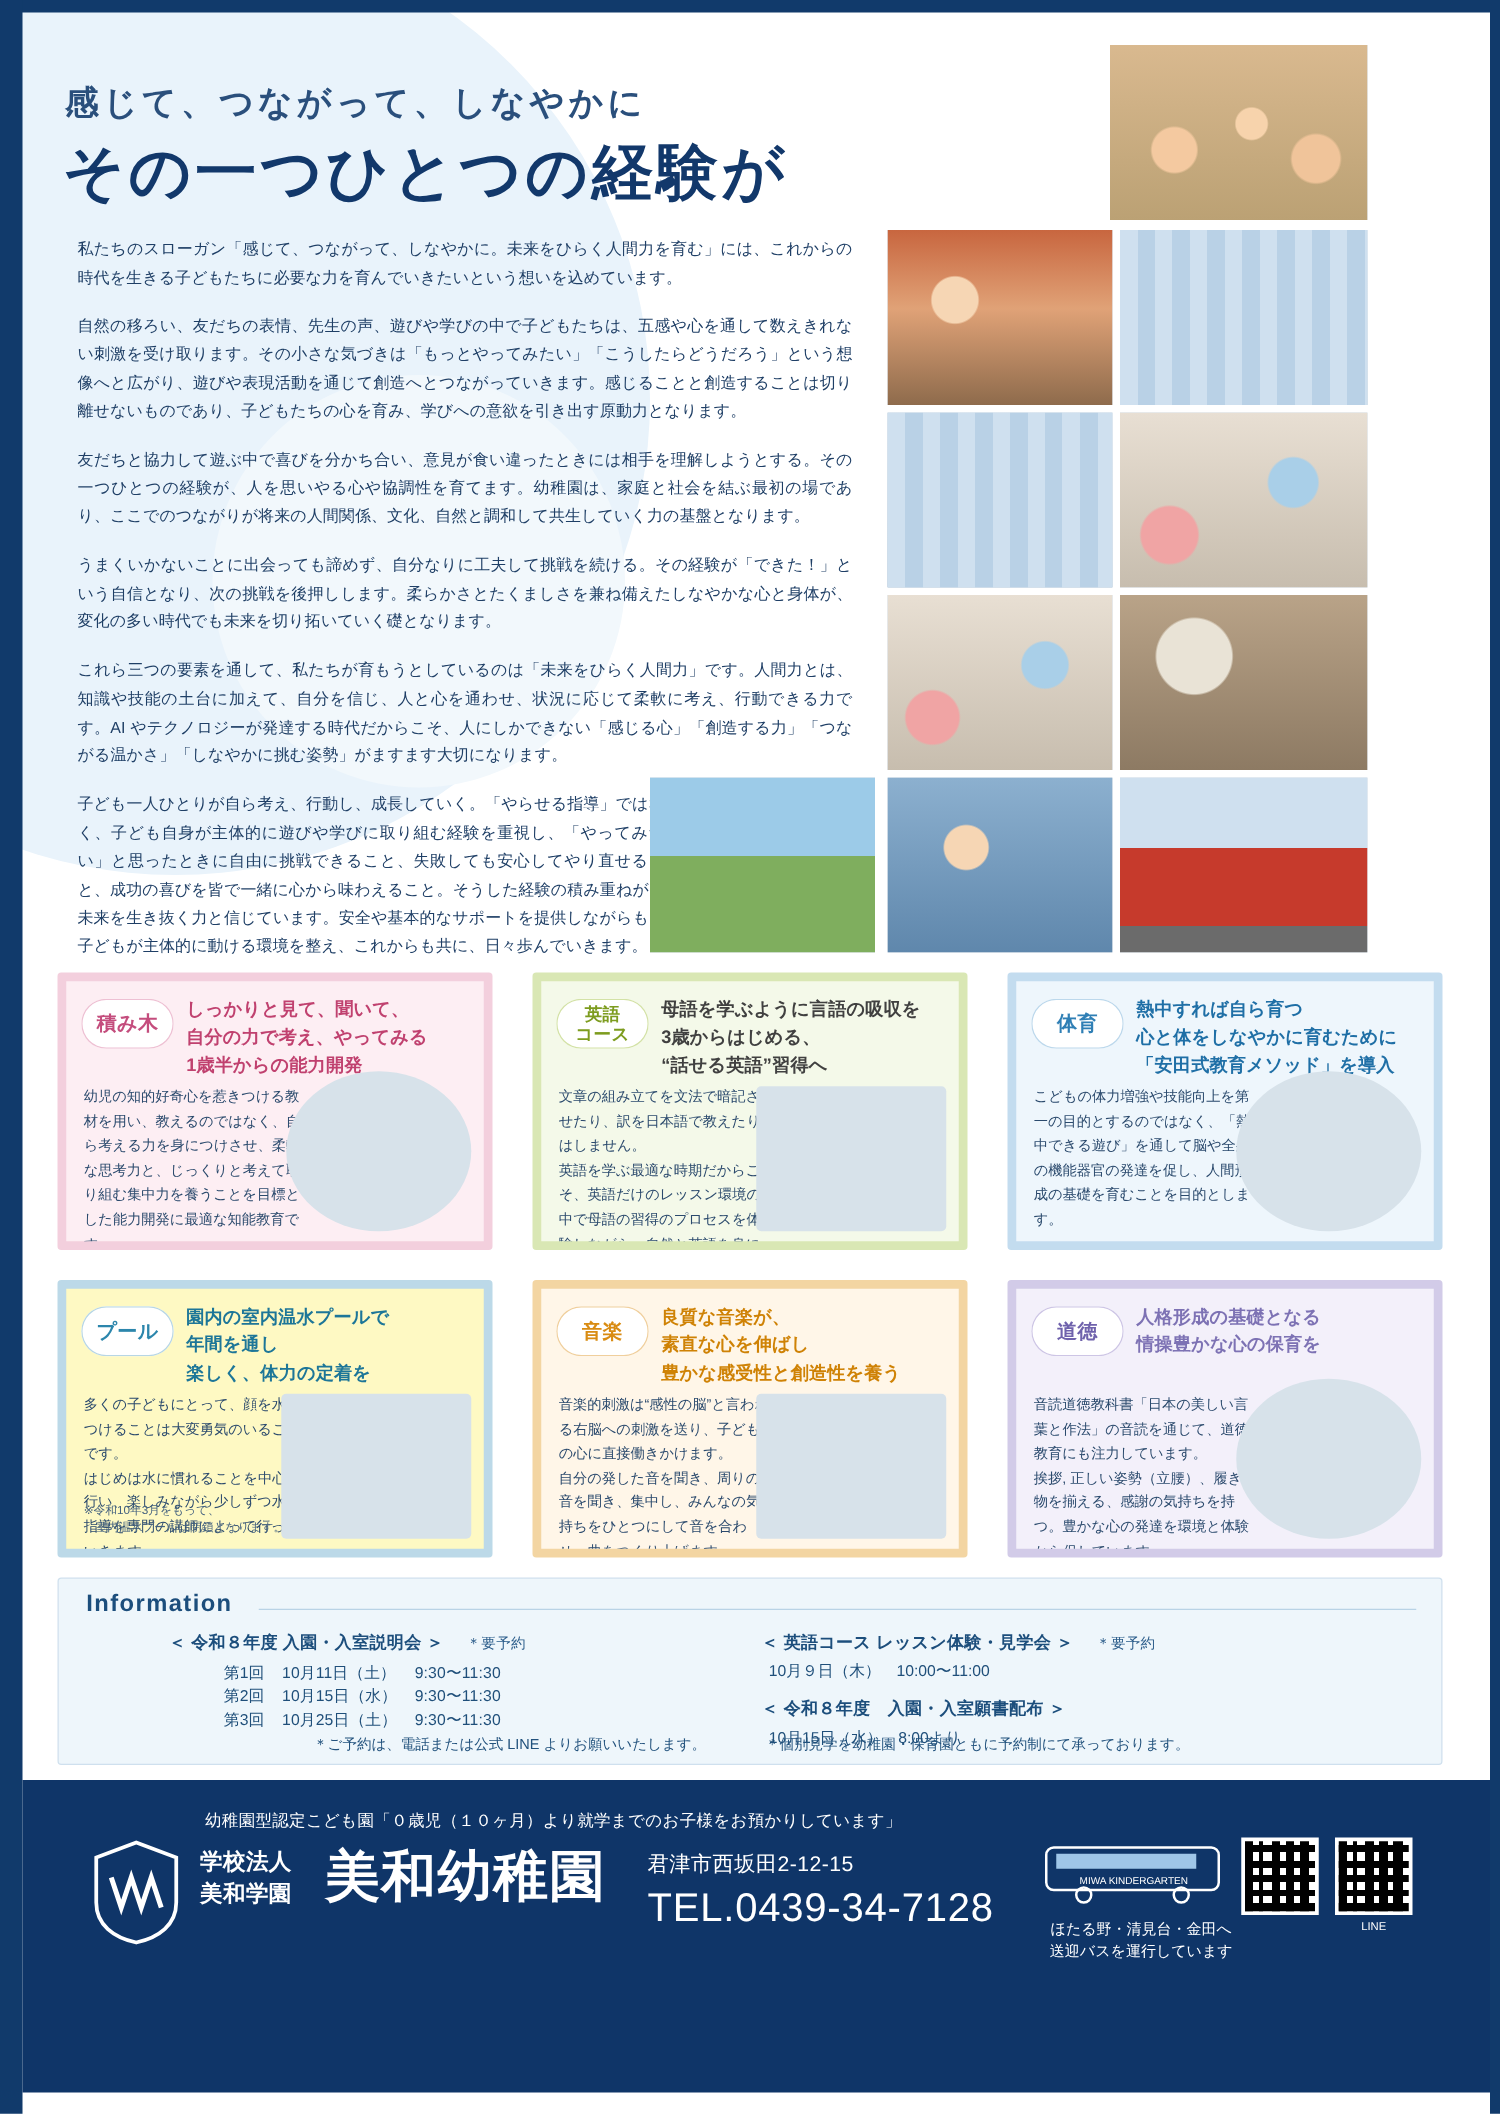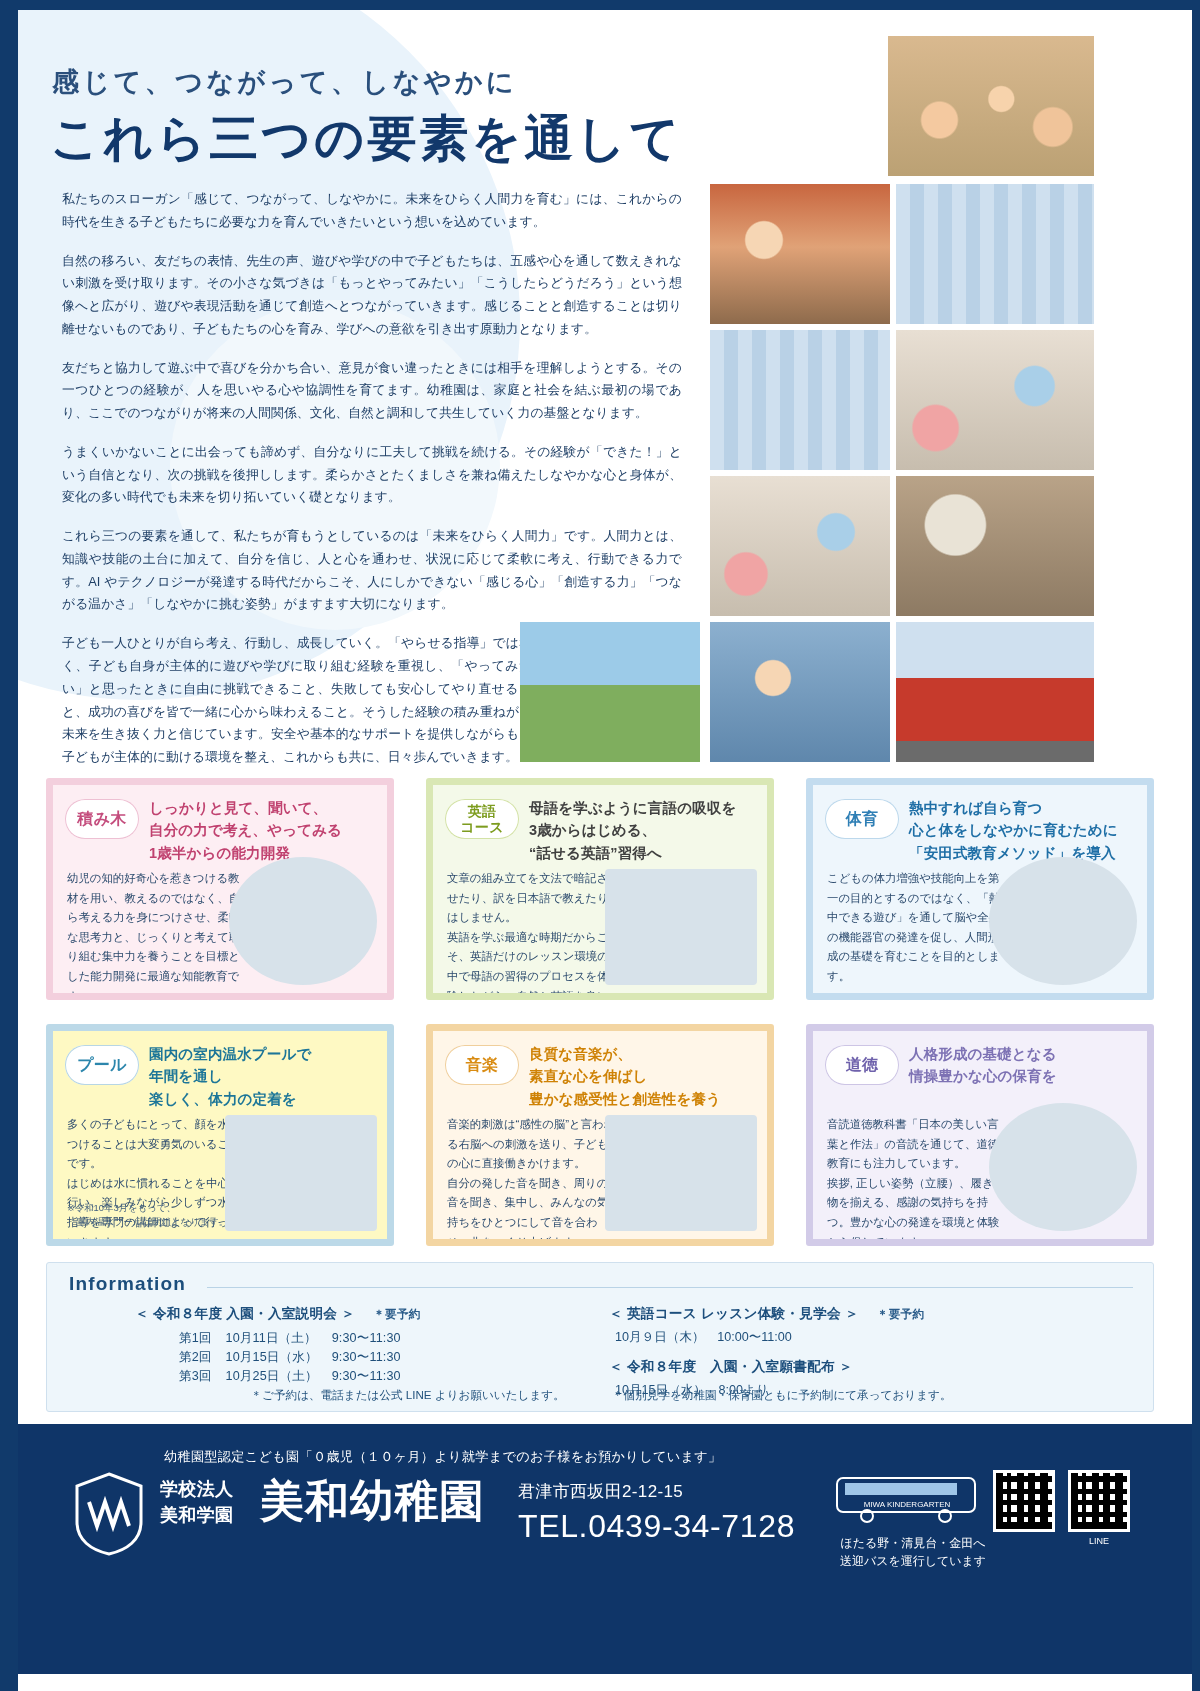--- a/index.html
+++ b/index.html
@@ -126,21 +126,21 @@
     background:#eef6fb; border:1px solid #cfe0ee; border-radius:3px;
   }
   .info .ttl {
     position:absolute; left:22px; top:10px; font-size:19px; letter-spacing:.06em;
     color:#1c4e7c; font-weight:700;
   }
   .info .rule { position:absolute; left:160px; top:24px; width:926px; height:1px; background:#b9d3e6; }
   .info .colL { position:absolute; left:88px; top:42px; width:470px; }
   .info .colR { position:absolute; left:562px; top:42px; width:520px; }
   .info h4 { margin:0 0 6px 0; font-size:13.6px; font-weight:700; color:#1c4e7c; letter-spacing:.02em; }
-  .info .need { font-size:11.6px; color:#2a5c8a; font-weight:700; margin-left:14px; }
+  .info .need { font-size:11.6px; color:#2a5c8a; font-weight:400; margin-left:14px; }
   .info table { border-collapse:collapse; margin:0 0 4px 22px; }
   .info td { font-size:12.6px; color:#1f4f7a; padding:1px 0; letter-spacing:.01em; }
   .info td.r { padding-left:14px; }
   .info td.t { padding-left:22px; }
   .info .line { font-size:12.6px; color:#1f4f7a; margin:0 0 12px 6px; }
   .info .foot {
     position:absolute; left:0; bottom:8px; width:1108px; text-align:center;
     font-size:11.6px; color:#22527d;
   }
   .info .foot span { margin:0 22px; }
@@ -234,21 +234,21 @@
 
 <div class="page">
   <div class="deco-circle"></div>
   <div class="deco-circle2"></div>
   <div class="topbar"></div>
   <div class="leftbar"></div>
   <div class="rightbar"></div>
 
   <div class="hero">
     <div class="slogan">感じて、つながって、しなやかに</div>
-    <h1 class="headline">これら三つの要素を通して</h1>
+    <h1 class="headline">その一つひとつの経験が</h1>
   </div>
 
   <div class="copy">
     <p>私たちのスローガン「感じて、つながって、しなやかに。未来をひらく人間力を育む」には、これからの時代を生きる子どもたちに必要な力を育んでいきたいという想いを込めています。</p>
     <p>自然の移ろい、友だちの表情、先生の声、遊びや学びの中で子どもたちは、五感や心を通して数えきれない刺激を受け取ります。その小さな気づきは「もっとやってみたい」「こうしたらどうだろう」という想像へと広がり、遊びや表現活動を通じて創造へとつながっていきます。感じることと創造することは切り離せないものであり、子どもたちの心を育み、学びへの意欲を引き出す原動力となります。</p>
     <p>友だちと協力して遊ぶ中で喜びを分かち合い、意見が食い違ったときには相手を理解しようとする。その一つひとつの経験が、人を思いやる心や協調性を育てます。幼稚園は、家庭と社会を結ぶ最初の場であり、ここでのつながりが将来の人間関係、文化、自然と調和して共生していく力の基盤となります。</p>
     <p>うまくいかないことに出会っても諦めず、自分なりに工夫して挑戦を続ける。その経験が「できた！」という自信となり、次の挑戦を後押しします。柔らかさとたくましさを兼ね備えたしなやかな心と身体が、変化の多い時代でも未来を切り拓いていく礎となります。</p>
     <p>これら三つの要素を通して、私たちが育もうとしているのは「未来をひらく人間力」です。人間力とは、知識や技能の土台に加えて、自分を信じ、人と心を通わせ、状況に応じて柔軟に考え、行動できる力です。AI やテクノロジーが発達する時代だからこそ、人にしかできない「感じる心」「創造する力」「つながる温かさ」「しなやかに挑む姿勢」がますます大切になります。</p>
     <p class="last">子ども一人ひとりが自ら考え、行動し、成長していく。「やらせる指導」ではなく、子ども自身が主体的に遊びや学びに取り組む経験を重視し、「やってみたい」と思ったときに自由に挑戦できること、失敗しても安心してやり直せること、成功の喜びを皆で一緒に心から味わえること。そうした経験の積み重ねが、未来を生き抜く力と信じています。安全や基本的なサポートを提供しながらも、子どもが主体的に動ける環境を整え、これからも共に、日々歩んでいきます。</p>
   </div>

